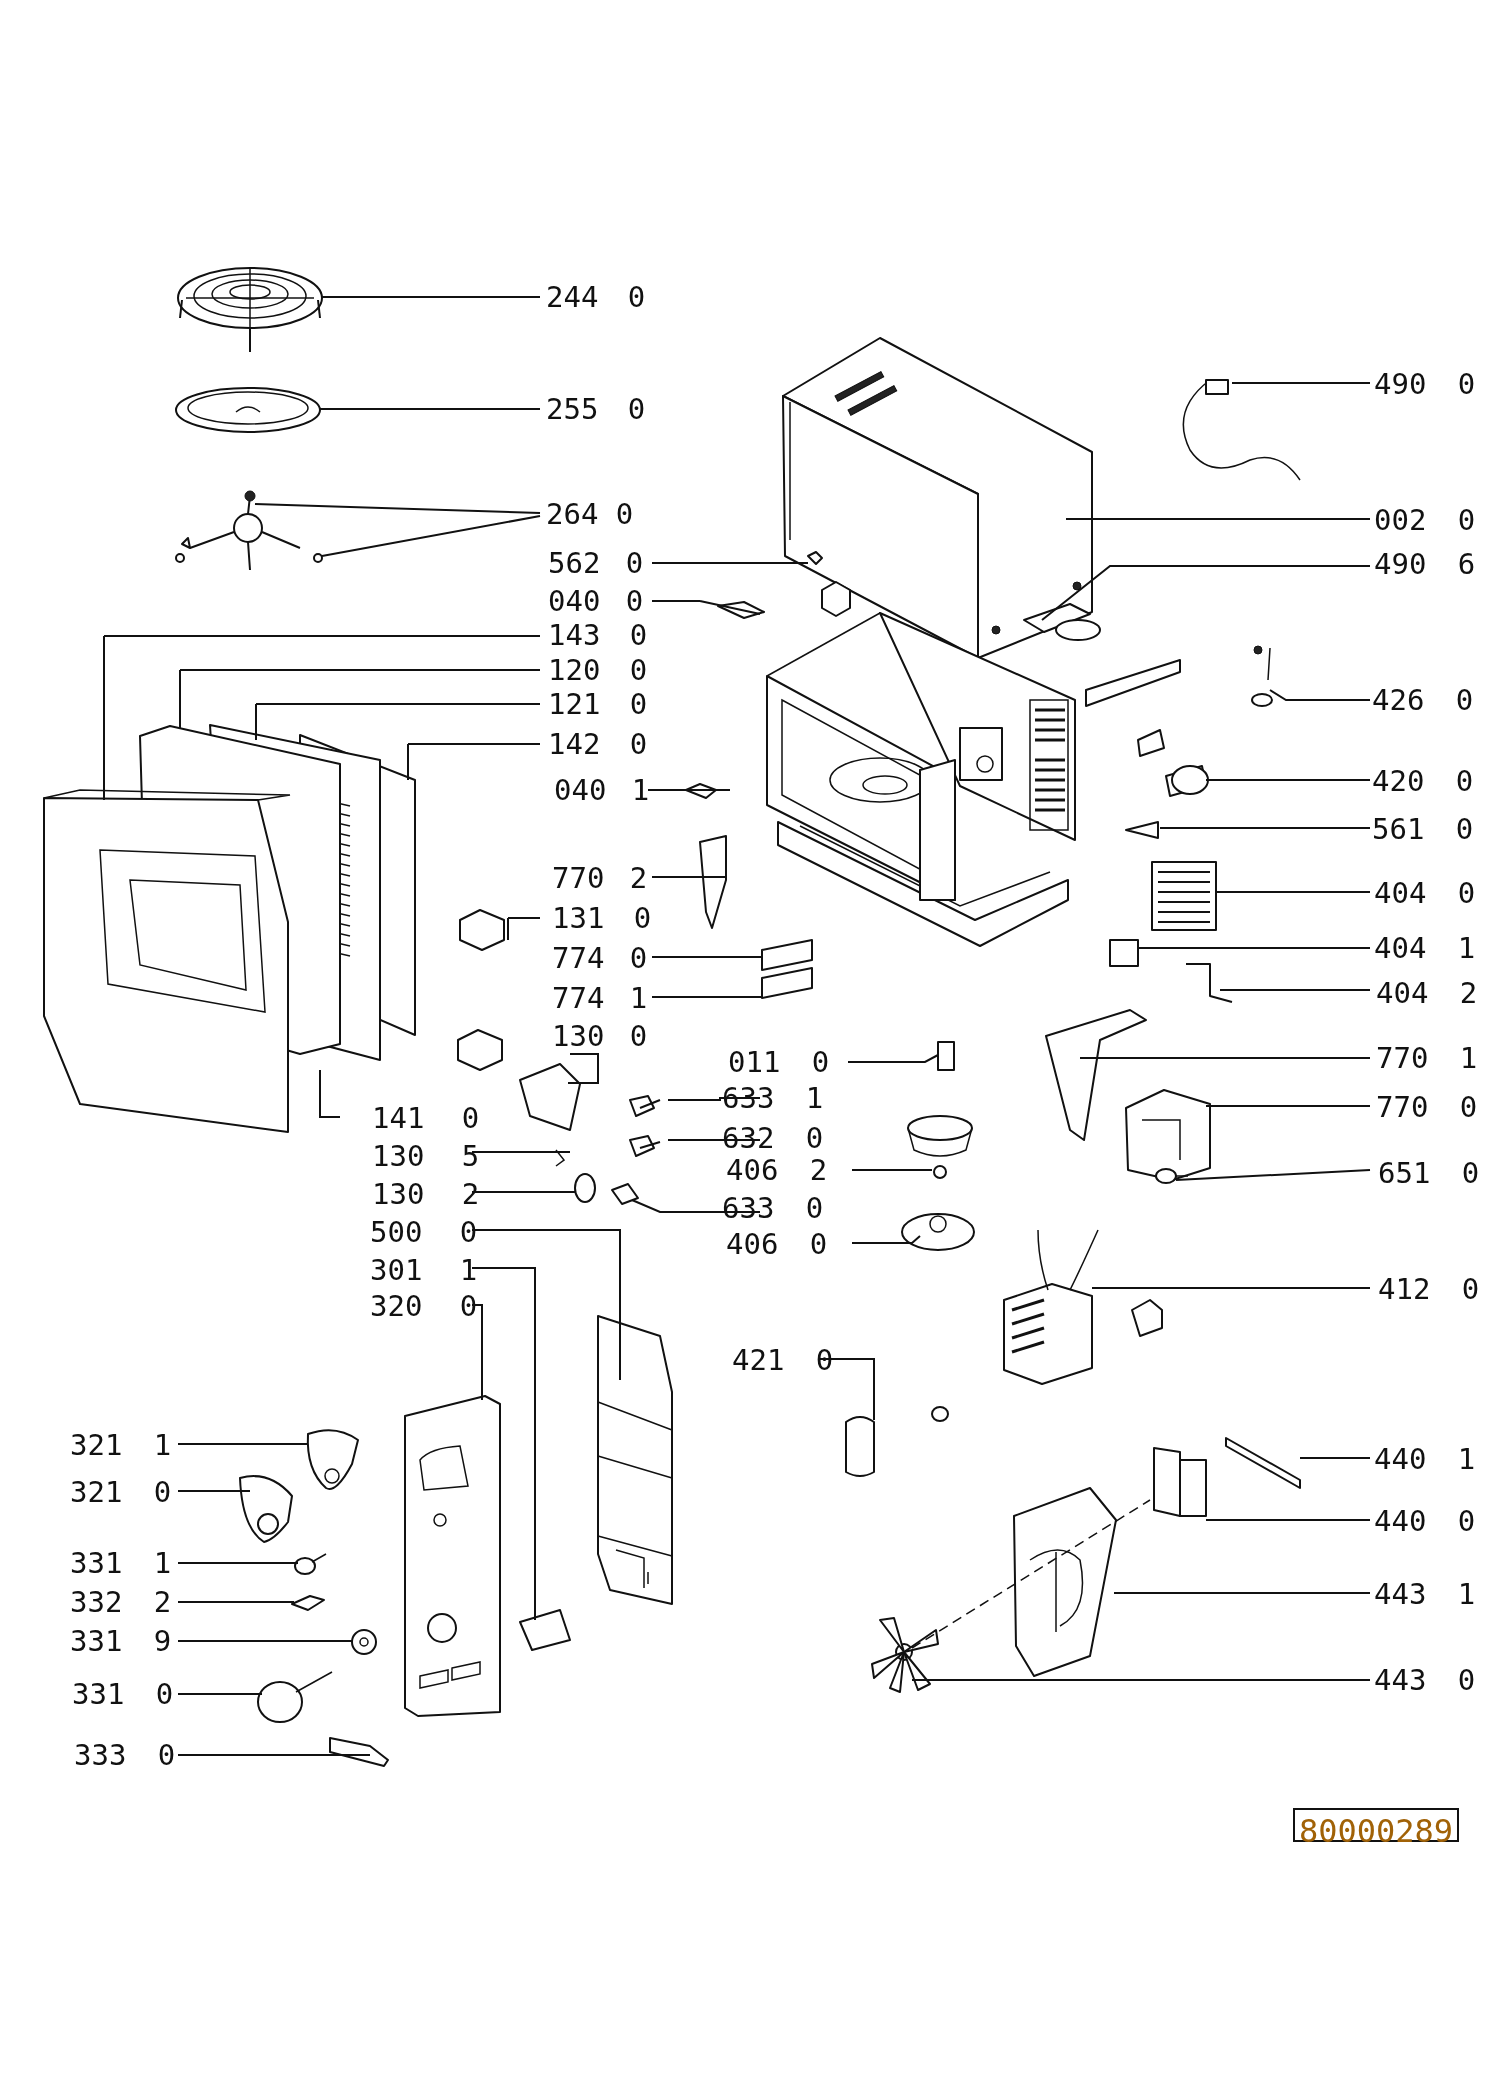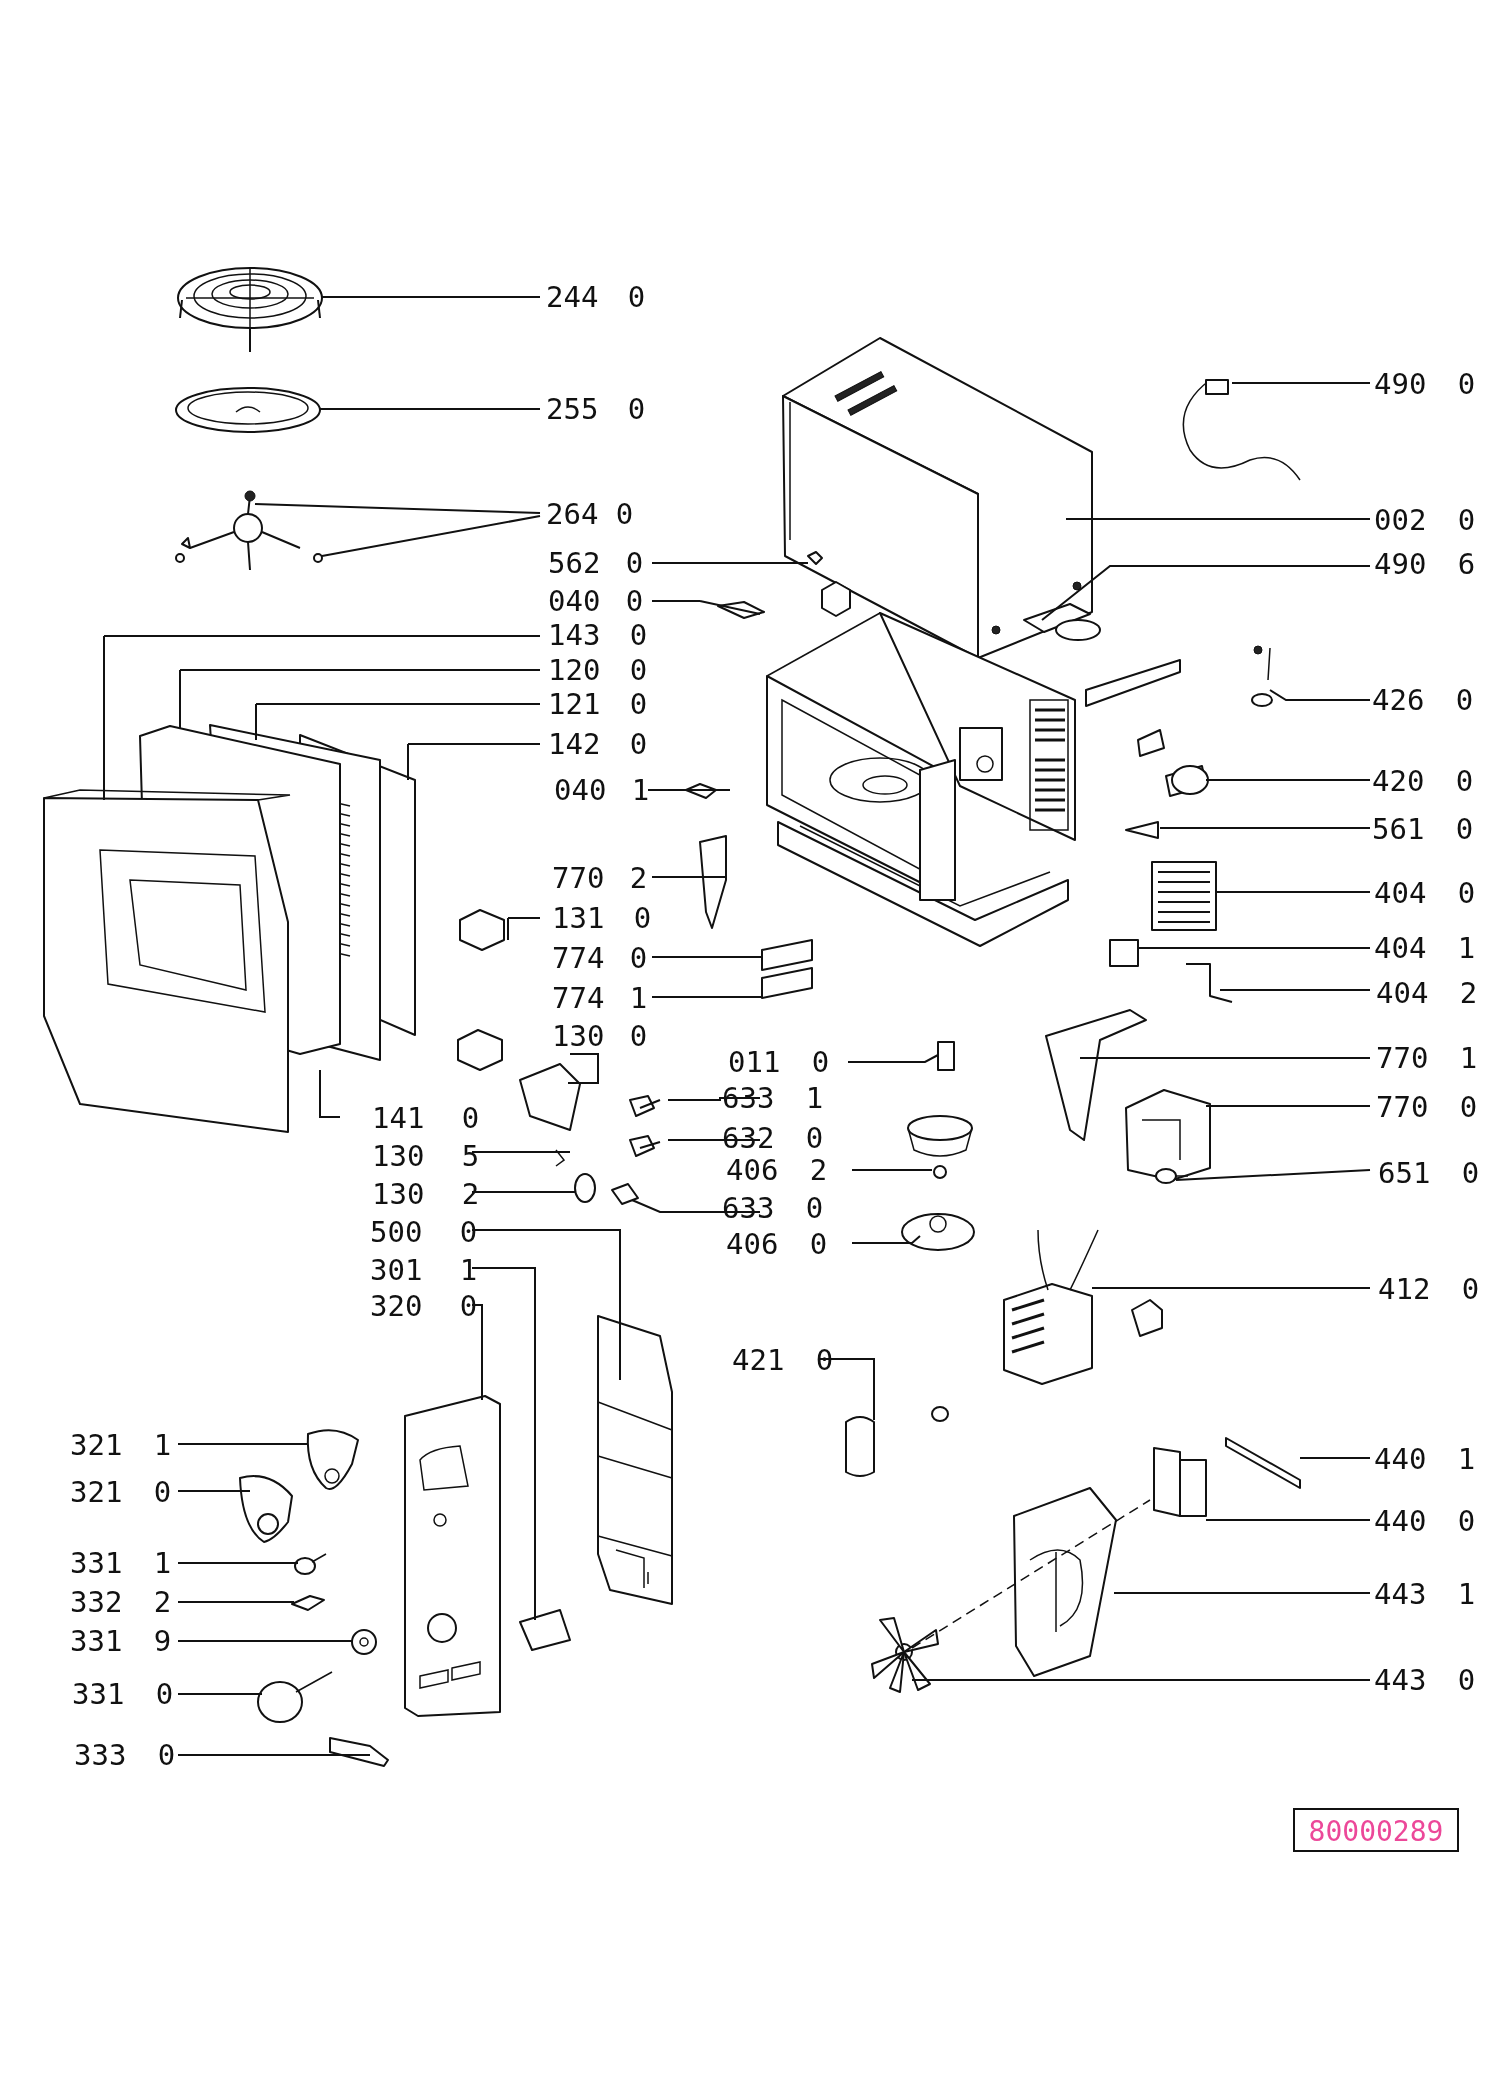--- a/index.html
+++ b/index.html
@@ -4,22 +4,22 @@
 <style>
   html,body{margin:0;padding:0;background:#fff;}
   body{width:1500px;height:2093px;position:relative;overflow:hidden;}
   #stage{position:absolute;left:0;top:0;width:1500px;height:2093px;}
   svg{position:absolute;left:0;top:0;}
   .lbl{font-family:"DejaVu Sans Mono","Liberation Mono",monospace;font-size:29px;fill:#111;}
   .ln{stroke:#111;stroke-width:2;fill:none;}
   .pt{stroke:#111;stroke-width:2;fill:#fff;stroke-linejoin:round;}
   .pt2{stroke:#111;stroke-width:1.5;fill:none;}
   .dk{fill:#222;stroke:#111;stroke-width:1;}
-  .ref-box{position:absolute;left:1293px;top:1808px;width:166px;height:44px;border:2px solid #111;box-sizing:border-box;
-    font-family:"DejaVu Sans Mono","Liberation Mono",monospace;font-size:28px;line-height:43px;text-align:center;color:#ec4899;}
+  .ref-box{position:absolute;left:1293px;top:1808px;width:166px;height:34px;border:2px solid #111;box-sizing:border-box;
+    font-family:"DejaVu Sans Mono","Liberation Mono",monospace;font-size:32px;line-height:43px;text-align:center;color:#a16207;}
 </style>
 </head>
 <body>
 
 <div id="stage">
 <svg width="1500" height="2093" viewBox="0 0 1500 2093">
 
   <g>
     <ellipse class="pt" cx="250" cy="298" rx="72" ry="30"></ellipse>
     <ellipse class="pt2" cx="250" cy="296" rx="56" ry="22"></ellipse>

